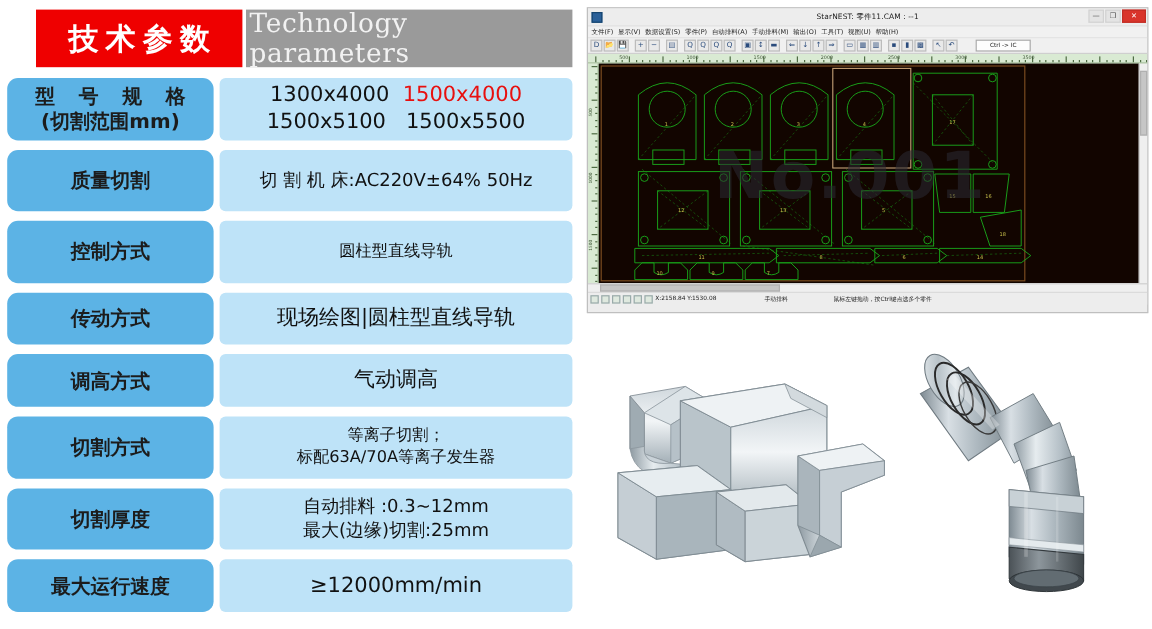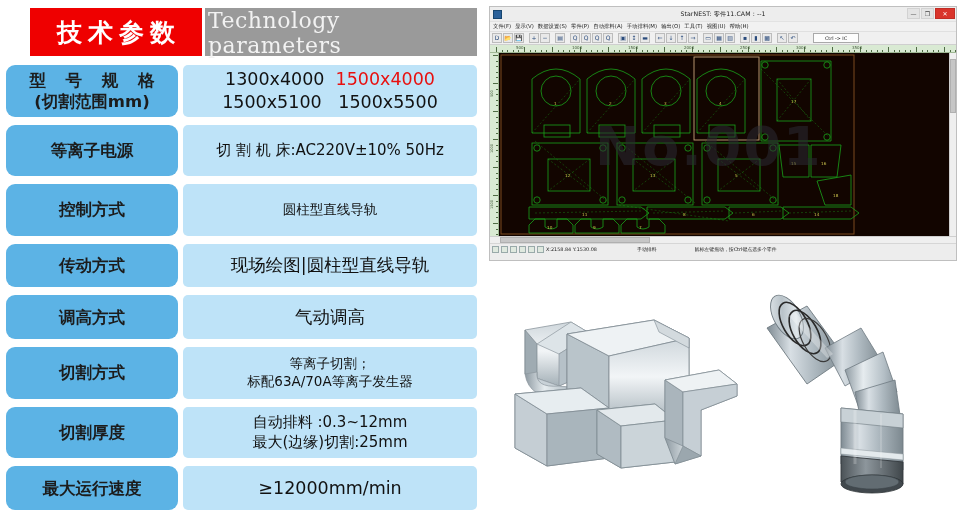--- a/index.html
+++ b/index.html
@@ -191,24 +191,24 @@
             <div class="l1">型 号 规 格</div>
             <div>(切割范围mm)</div>
           </div>
           <div class="spec-value">
             <div class="vline v-big"><span>1300x4000  </span><span class="v-red">1500x4000</span></div>
             <div class="vline v-big">1500x5100   1500x5500</div>
           </div>
         </div>
         <div class="spec-row" style="flex: 1.18 1 0%;">
           <div class="spec-label">
-            <div>等离子电源</div>
-          </div>
-          <div class="spec-value">
-            <div class="vline v-mid">切 割 机 床:AC220V±10% 50Hz</div>
+            <div>质量切割</div>
+          </div>
+          <div class="spec-value">
+            <div class="vline v-mid">切 割 机 床:AC220V±64% 50Hz</div>
           </div>
         </div>
         <div class="spec-row" style="flex: 1.18 1 0%;">
           <div class="spec-label">
             <div>控制方式</div>
           </div>
           <div class="spec-value">
             <div class="vline v-sm">圆柱型直线导轨</div>
           </div>
         </div>

